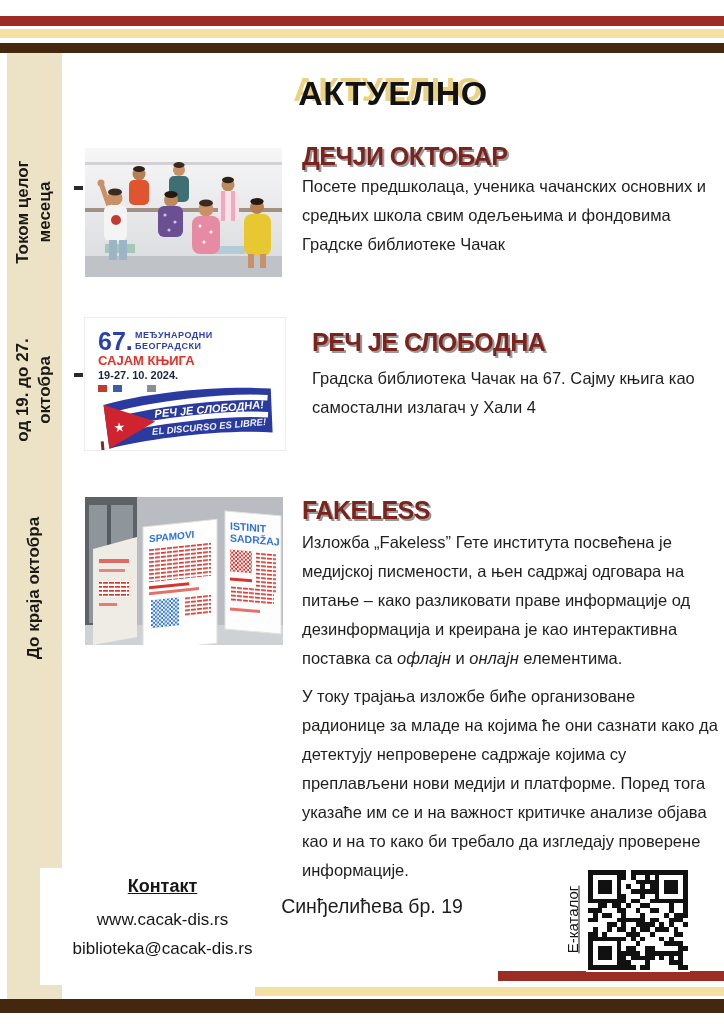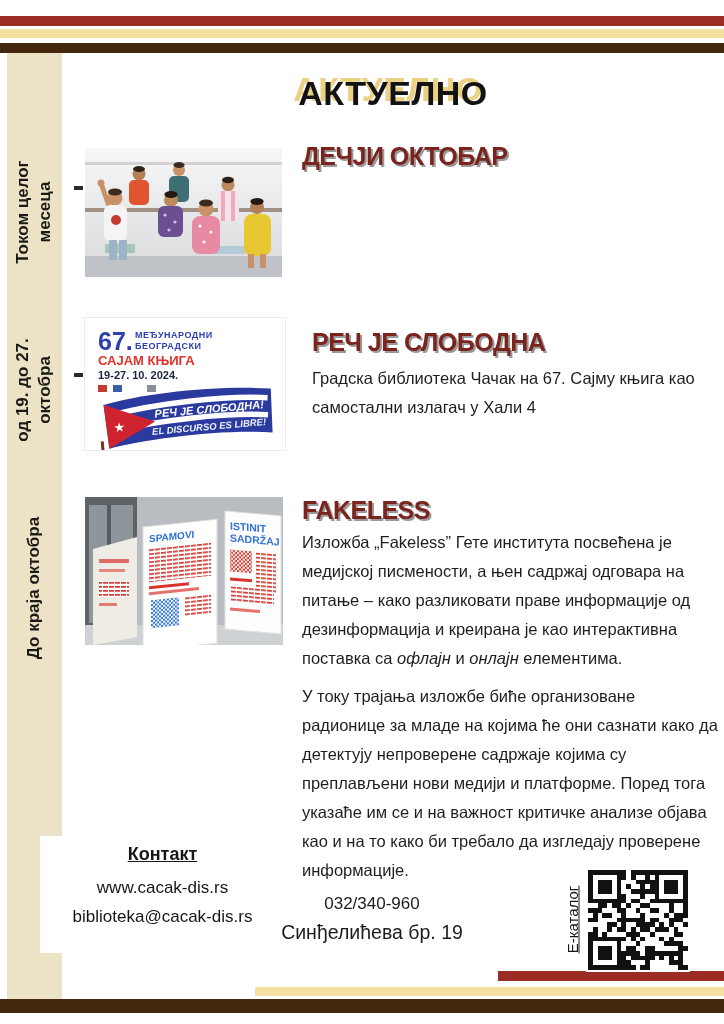--- a/index.html
+++ b/index.html
@@ -30,21 +30,21 @@
   .sec-body{position:absolute;font-size:16.5px;line-height:29px;color:#1f1e1c;}
   .it{font-style:italic;}
   .tick{position:absolute;width:9px;height:4px;background:#2a2a2a;}
 
   .photo{position:absolute;display:block;}
   #photo-poster{box-shadow:0 0 0 1px #ececec;}
   #gallery-caption{position:absolute;left:78px;top:645px;width:203px;height:28px;
       background:#fff;border:2px solid #222;text-align:center;line-height:28px;
       font-size:17px;color:#1c1c1c;}
 
-  #contact-box{position:absolute;left:40px;top:836px;width:245px;height:117px;background:#fff;
+  #contact-box{position:absolute;left:40px;top:868px;width:245px;height:117px;background:#fff;
       text-align:center;padding-top:8px;box-sizing:border-box;}
   #contact-heading{font-size:18px;font-weight:700;text-decoration:underline;margin-bottom:8px;color:#161616;}
   .contact-line{font-size:17px;line-height:29px;color:#161616;}
 
   #footer-center{position:absolute;left:272px;top:891px;width:200px;text-align:center;color:#1c1c1c;}
   #footer-phone{font-size:17px;line-height:26px;}
   #footer-address{font-size:19.5px;line-height:30px;}
 
   #ekatalog-label{position:absolute;left:517px;top:911px;width:110px;text-align:center;
       transform:rotate(-90deg);transform-origin:center;font-size:15px;
@@ -128,20 +128,21 @@
 
     <circle cx="172" cy="59" r="7" fill="#b57f55"></circle>
       <ellipse cx="172" cy="53.5" rx="6.6" ry="3.4" fill="#241a12"></ellipse>
     <rect x="159" y="66" width="27" height="42" rx="8" fill="#e8c832"></rect>
     <rect x="163" y="106" width="6" height="14" fill="#c89168"></rect>
       <rect x="175" y="106" width="6" height="14" fill="#c89168"></rect>
     <rect x="24" y="92" width="8" height="20" fill="#9db3c6"></rect>
       <rect x="34" y="92" width="8" height="20" fill="#9db3c6"></rect>
   </svg>
   <div class="sec-heading" style="left:302px;top:142px;">ДЕЧЈИ ОКТОБАР</div>
+  <div class="sec-body" style="left:302px;top:172px;width:408px;">Посете предшколаца, ученика чачанских основних и средњих школа свим одељењима и фондовима Градске библиотеке Чачак</div>
 
   <div class="tick" style="left:74px;top:373px;"></div>
   <svg class="photo" id="photo-poster" style="left:85px;top:318px;" width="200" height="132" viewBox="0 0 200 132">
     <rect width="200" height="132" fill="#ffffff"></rect>
     <text x="13" y="32" font-size="25" font-weight="bold" fill="#2b3fae">67.</text>
     <text x="50" y="20" font-size="9" font-weight="bold" fill="#2b3fae" letter-spacing="0.5">МЕЂУНАРОДНИ</text>
     <text x="50" y="31" font-size="9" font-weight="bold" fill="#2b3fae" letter-spacing="0.5">БЕОГРАДСКИ</text>
     <text x="13" y="47" font-size="13" font-weight="bold" fill="#e23128">САЈАМ КЊИГА</text>
     <text x="13" y="61" font-size="11" font-weight="bold" fill="#1c2540">19-27. 10. 2024.</text>
     <rect x="13" y="67" width="9" height="7" fill="#c23b30"></rect>
@@ -217,21 +218,20 @@
   </div>
   <div class="sec-body" style="left:302px;top:682px;width:420px;">У току трајања изложбе биће организоване радионице за младе на којима ће они сазнати како да детектују непроверене садржаје којима су преплављени нови медији и платформе. Поред тога указаће им се и на важност критичке анализе објава као и на то како би требало да изгледају проверене информације.</div>
 
   <div id="contact-box">
     <div id="contact-heading">Контакт</div>
     <div class="contact-line">www.cacak-dis.rs</div>
     <div class="contact-line">biblioteka@cacak-dis.rs</div>
   </div>
 
   <div id="footer-center">
-    <div id="footer-phone">032/340-960</div>
     <div id="footer-address">Синђелићева бр. 19</div>
   </div>
 
   <div id="ekatalog-label">Е-каталог</div>
   <div id="qr-box">
     <div id="qr-grid">
         <div style="grid-area: 1 / 1;"></div>
         <div style="grid-area: 1 / 2;"></div>
         <div style="grid-area: 1 / 3;"></div>
         <div style="grid-area: 1 / 4;"></div>

